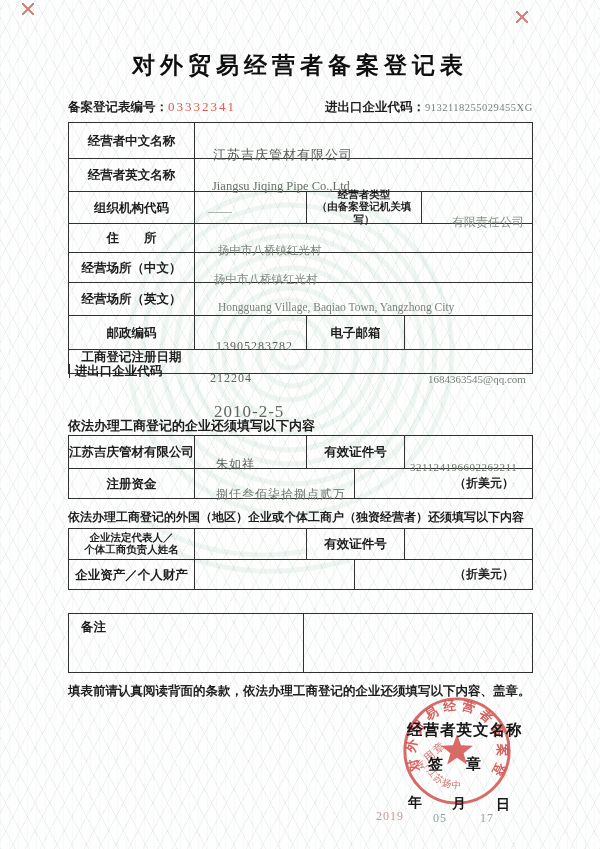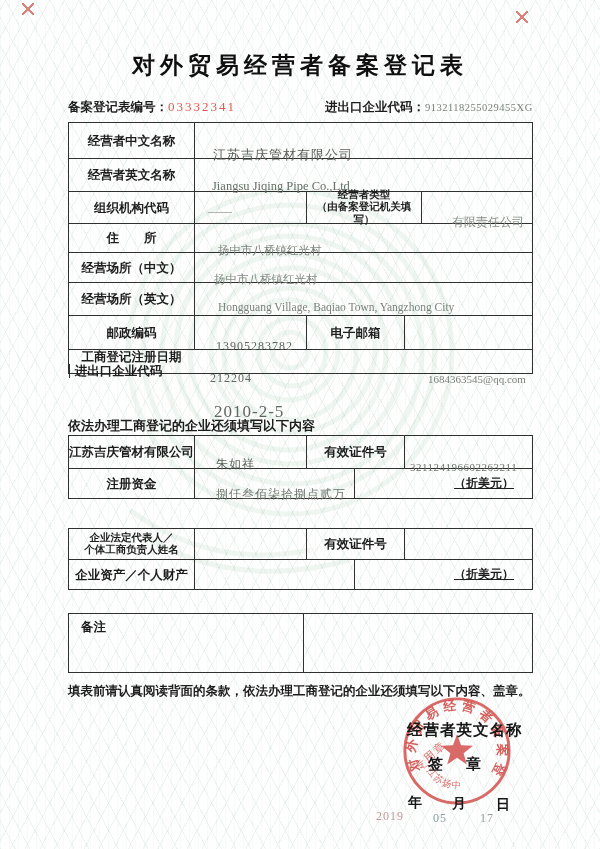--- a/index.html
+++ b/index.html
@@ -30,21 +30,21 @@
   .tr{display:flex;border-top:1px solid #303030;box-sizing:border-box;}
   .tr:first-child{border-top:none;}
   .tc{border-left:1px solid #303030;display:flex;flex-direction:column;align-items:center;justify-content:center;text-align:center;box-sizing:border-box;}
   .tc:first-child{border-left:none;}
   .lab{font-weight:700;font-size:12.5px;line-height:14px;}
   .w-lab{width:125px;flex:none;}
   .w-c2{width:112px;flex:none;}
   .w-c3{width:98px;flex:none;}
   .w-c3b{width:115px;flex:none;}
   .w-c2w{width:160px;flex:none;}
-  .grow{flex:1;text-decoration:underline;}
+  .grow{flex:1;}
   .small-lab{font-size:10.5px;line-height:12.5px;}
   .usd{align-items:flex-end;justify-content:center;padding-right:18px;font-weight:700;font-size:12px;}
   .sect{position:absolute;left:68px;z-index:2;font-weight:700;white-space:nowrap;}
   .fill{position:absolute;z-index:3;white-space:nowrap;font-family:"Liberation Serif","DejaVu Serif",serif;}
   .remarks-left{width:235px;height:100%;border-right:1px solid #303030;box-sizing:border-box;
     display:flex;align-items:flex-start;justify-content:flex-start;padding:6px 0 0 12px;}
   .sealwrap{position:absolute;left:398px;top:690px;z-index:2;}
   .sealtext{position:absolute;z-index:4;font-weight:700;color:#161616;white-space:nowrap;}
   .dateval{position:absolute;z-index:4;white-space:nowrap;font-size:12px;letter-spacing:1px;}
 </style>
@@ -134,20 +134,21 @@
       <div class="tc lab w-c3">有效证件号</div>
       <div class="tc grow"></div>
     </div>
     <div class="tr" style="height:30px;">
       <div class="tc lab w-lab">注册资金</div>
       <div class="tc w-c2w"></div>
       <div class="tc grow usd">（折美元）</div>
     </div>
   </div>
 
+  <div class="sect" style="top:509px;font-size:12px;">依法办理工商登记的外国（地区）企业或个体工商户（独资经营者）还须填写以下内容</div>
   <div class="tbl" style="top:528px;">
     <div class="tr" style="height:30px;">
       <div class="tc lab w-lab small-lab">
         <span>企业法定代表人／</span>
         <span>个体工商负责人姓名</span>
       </div>
       <div class="tc w-c2"></div>
       <div class="tc lab w-c3">有效证件号</div>
       <div class="tc grow"></div>
     </div>

